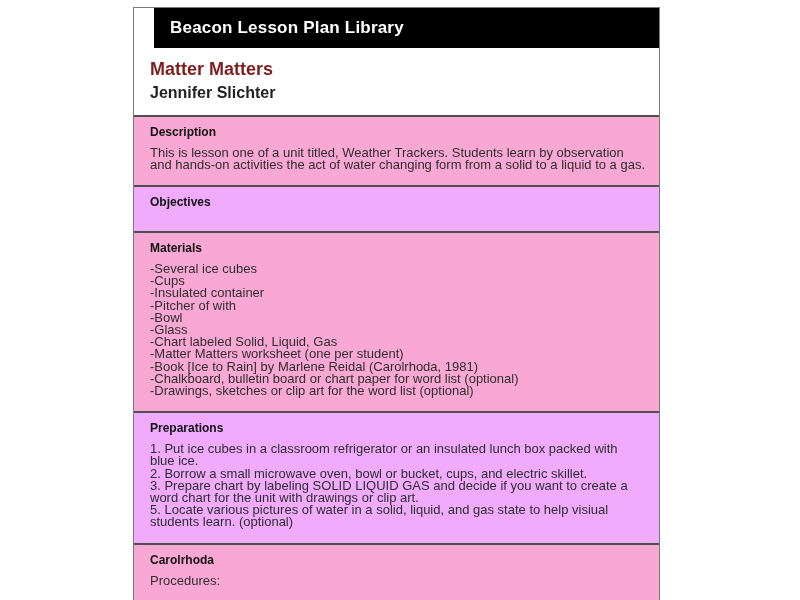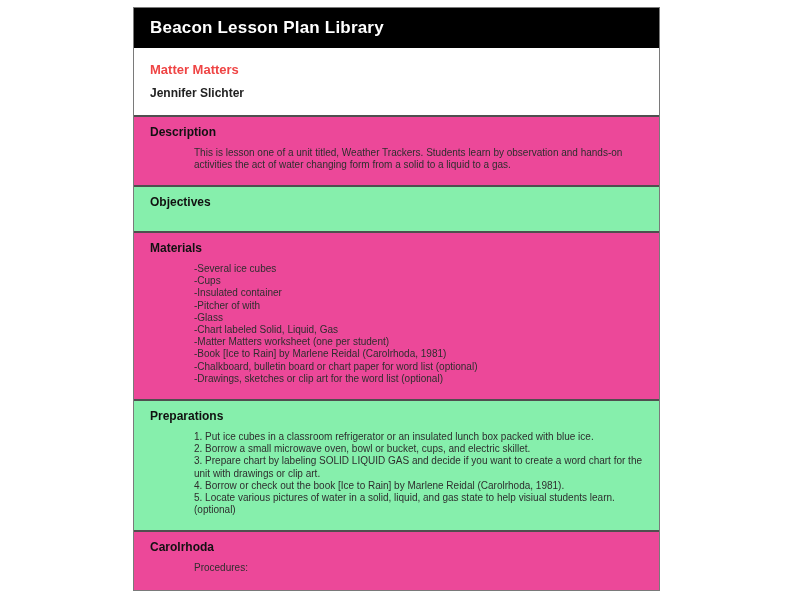--- a/index.html
+++ b/index.html
@@ -15,62 +15,62 @@
     margin: 7px 0 0 133px;
     border: 1px solid #7a7a7a;
     background: #ffffff;
   }
   .header-bar {
     background: #000000;
     height: 40px;
     display: flex;
     align-items: center;
     padding-left: 16px;
+    margin-left: 20px;
   }
   .header-title {
     color: #ffffff;
     font-weight: bold;
     font-size: 17px;
     letter-spacing: 0.2px;
   }
   .title-section {
     background: #ffffff;
     padding: 13px 14px 15px 16px;
   }
   .lesson-title {
-    font-size: 13px;
+    font-size: 18px;
     font-weight: bold;
-    color: #ef4444;
+    color: #7f1d1d;
     line-height: 17px;
   }
   .authors {
     margin-top: 9px;
-    font-size: 12px;
+    font-size: 16px;
     font-weight: bold;
     line-height: 12.5px;
     color: #222222;
   }
   .section {
     border-top: 2px solid #4f4f4f;
     padding: 8px 14px 14px 16px;
-    background: #86efac;
+    background: #f0abfc;
   }
-  .section.gray { background: #ec4899; }
+  .section.gray { background: #f9a8d4; }
   .section-heading {
     font-size: 12px;
     font-weight: bold;
     margin: 0 0 7px 0;
     line-height: 15px;
     color: #111111;
   }
   .body-text, .line {
-    font-size: 10px;
+    font-size: 13px;
     line-height: 12.2px;
     color: #2e2e2e;
-    margin-left: 44px;
   }
   .section.procedures { min-height: 60px; }
 </style>
 </head>
 <body>
 
 <div class="doc">
 
   <div class="header-bar">
     <span class="header-title">Beacon Lesson Plan Library</span>
@@ -92,36 +92,36 @@
     <div class="section-heading">Objectives</div>
   </div>
 
   <div class="section gray">
     <div class="section-heading">Materials</div>
     <div>
         <div class="line">-Several ice cubes</div>
         <div class="line">-Cups</div>
         <div class="line">-Insulated container</div>
         <div class="line">-Pitcher of with</div>
+        <div class="line">-Bowl</div>
         <div class="line">-Glass</div>
         <div class="line">-Chart labeled Solid, Liquid, Gas</div>
         <div class="line">-Matter Matters worksheet (one per student)</div>
         <div class="line">-Book [Ice to Rain] by Marlene Reidal (Carolrhoda, 1981)</div>
         <div class="line">-Chalkboard, bulletin board or chart paper for word list (optional)</div>
         <div class="line">-Drawings, sketches or clip art for the word list (optional)</div>
       </div>
   </div>
 
   <div class="section">
     <div class="section-heading">Preparations</div>
     <div>
         <div class="line">1. Put ice cubes in a classroom refrigerator or an insulated lunch box packed with blue ice.</div>
         <div class="line">2. Borrow a small microwave oven, bowl or bucket, cups, and electric skillet.</div>
         <div class="line">3. Prepare chart by labeling SOLID LIQUID GAS and decide if you want to create a word chart for the unit with drawings or clip art.</div>
-        <div class="line">4. Borrow or check out the book [Ice to Rain] by Marlene Reidal (Carolrhoda, 1981).</div>
         <div class="line">5. Locate various pictures of water in a solid, liquid, and gas state to help visiual students learn. (optional)</div>
       </div>
   </div>
 
   <div class="section gray procedures">
     <div class="section-heading">Carolrhoda</div>
     <div class="body-text">Procedures:</div>
   </div>
 
 </div>

